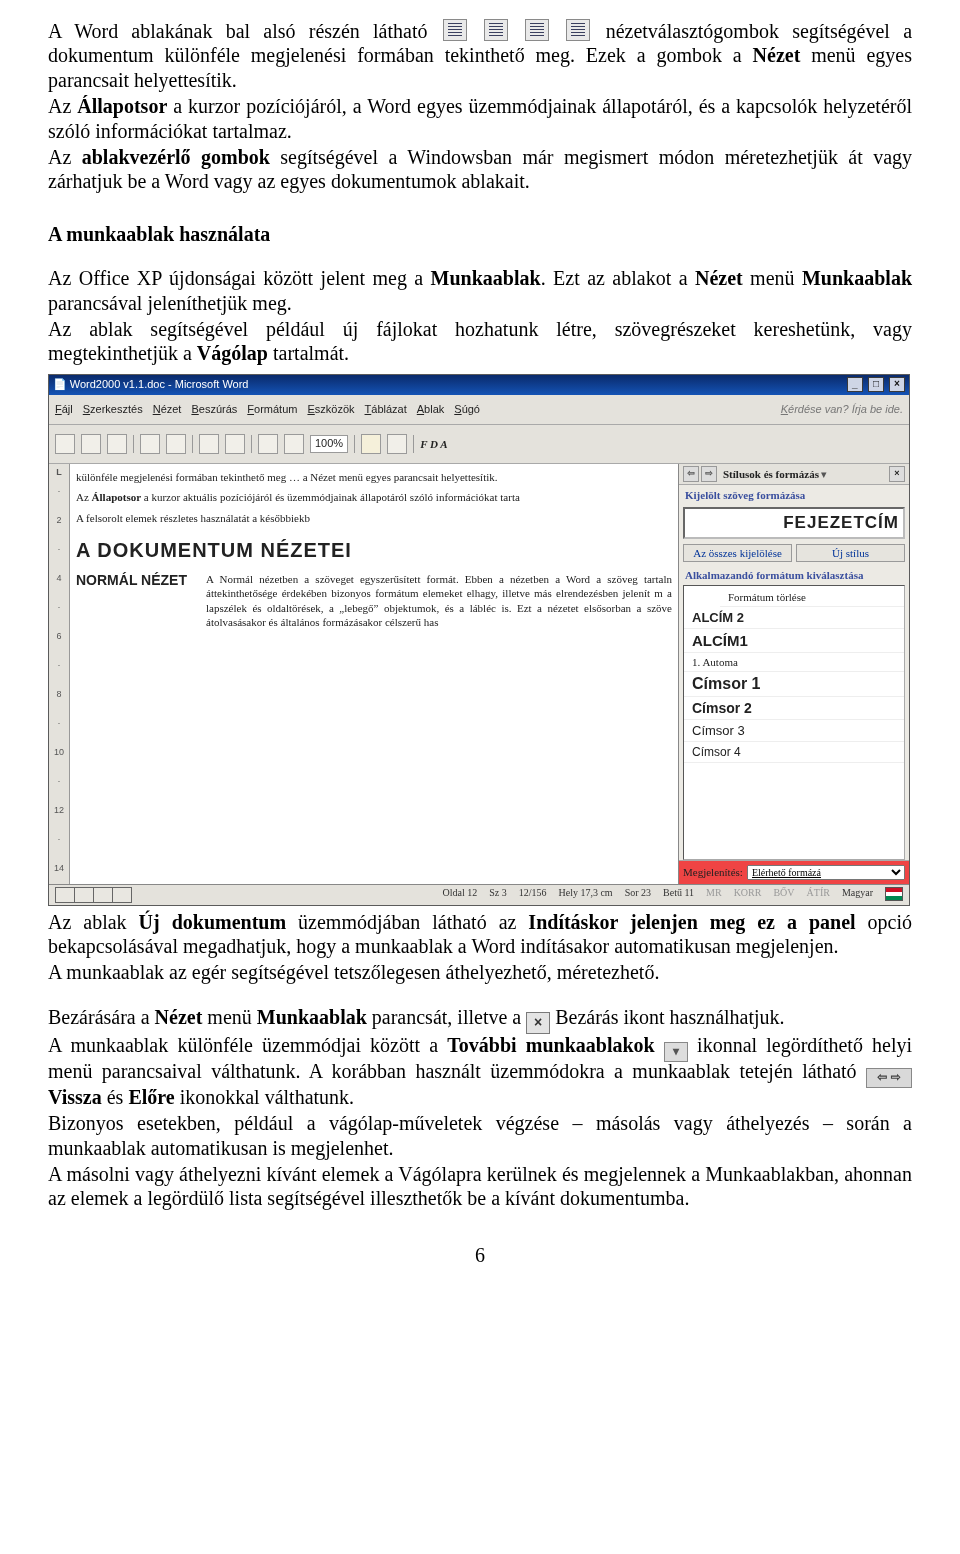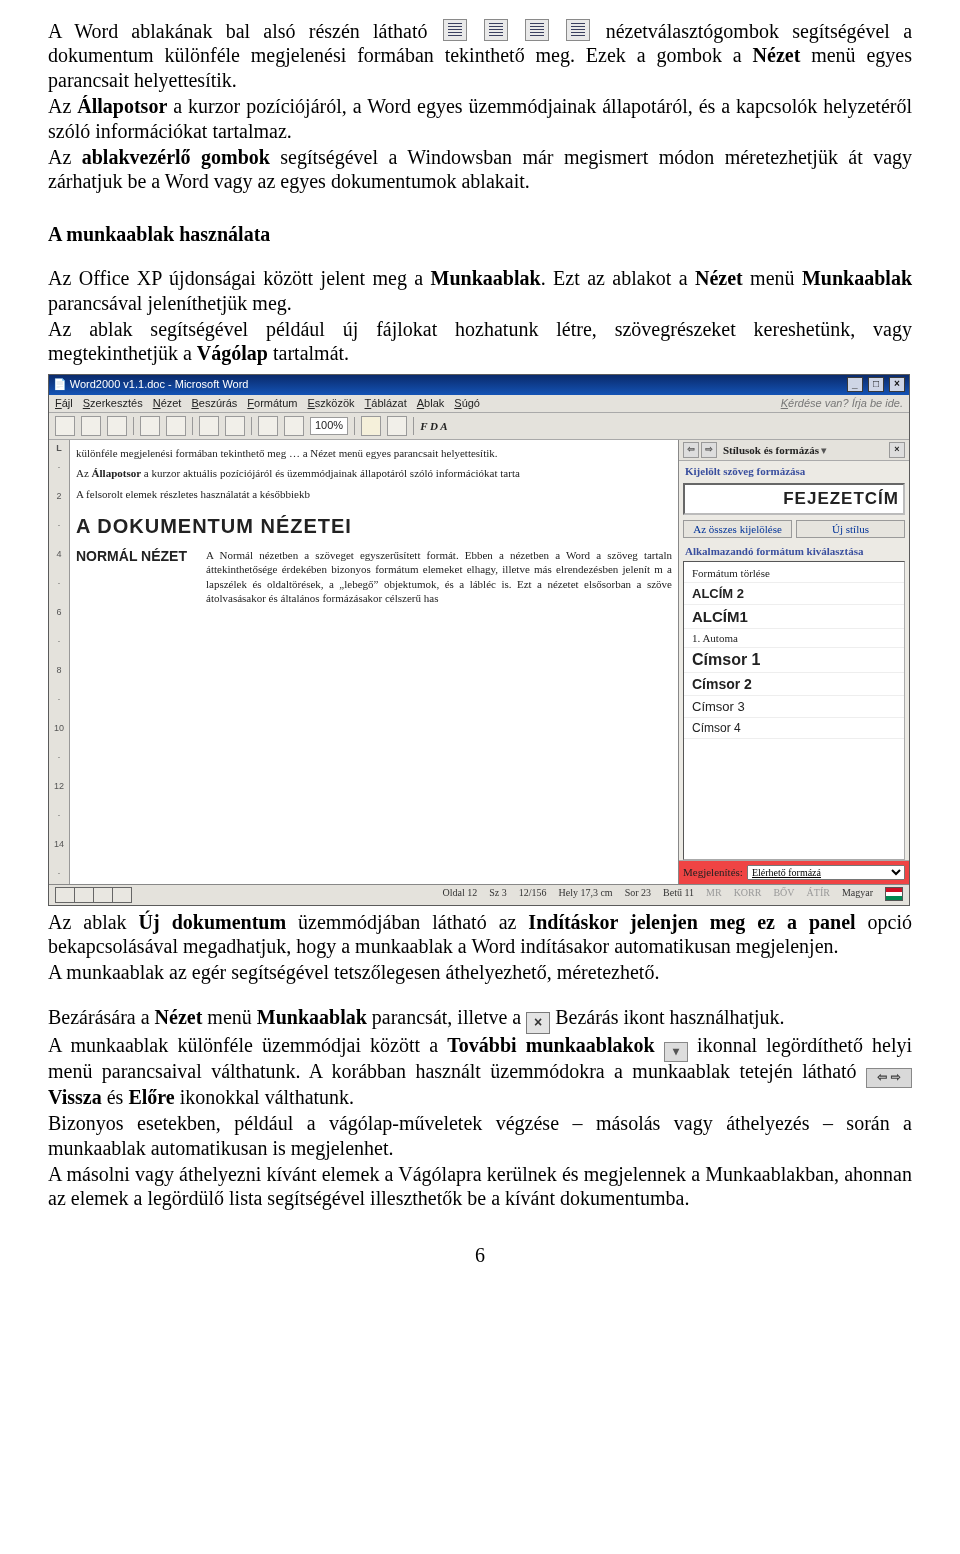--- a/index.html
+++ b/index.html
@@ -96,21 +96,21 @@
   }
   .wshot .titlebar .wbtns span {
     display: inline-block; width: 14px; height: 13px;
     background: #cfd6e6; border: 1px solid #3a3a3a;
     margin-left: 2px; text-align: center; font: 700 10px/12px Arial;
     color: #111;
   }
   .wshot .menubar, .wshot .toolbar {
     background: #e4e2dc;
     border-bottom: 1px solid #a9a9a9;
-    padding: 2px 6px;
+    padding: 8px 6px;
     display: flex; gap: 10px; align-items: center;
   }
   .wshot .menubar span { text-decoration: underline; text-decoration-color: transparent; }
   .wshot .menubar span::first-letter { text-decoration: underline; }
   .wshot .toolbar { gap: 6px; height: 22px; }
   .wshot .toolbar .tb {
     width: 18px; height: 18px; background: #f1efe9;
     border: 1px solid #9a9a9a;
   }
   .wshot .toolbar .sep { width:1px; height:18px; background:#999; }
@@ -329,21 +329,21 @@
         <span class="x">×</span>
       </div>
       <div class="section"><b>Kijelölt szöveg formázása</b></div>
       <div class="fejezet">FEJEZETCÍM</div>
       <div class="row">
         <div class="btn">Az összes kijelölése</div>
         <div class="btn">Új stílus</div>
       </div>
       <div class="section"><b>Alkalmazandó formátum kiválasztása</b></div>
       <div class="stylelist" id="stylelist">
-          <div style="font: 11px Tahoma;">Formátum törlése</div>
+          <div style="font: 11px Tahoma; margin-left: 36px;">Formátum törlése</div>
           <div style="font: 700 13px Arial;">ALCÍM 2</div>
           <div style="font: 700 15px Arial;">ALCÍM1</div>
           <div style="font: 11px Times;">1.  Automa</div>
           <div style="font: 700 16px Arial;">Címsor 1</div>
           <div style="font: 700 14px Arial;">Címsor 2</div>
           <div style="font: 13px Arial;">Címsor 3</div>
           <div style="font: 12px Arial;">Címsor 4</div>
         </div>
       <div class="foot">
         <span>Megjelenítés:</span>

